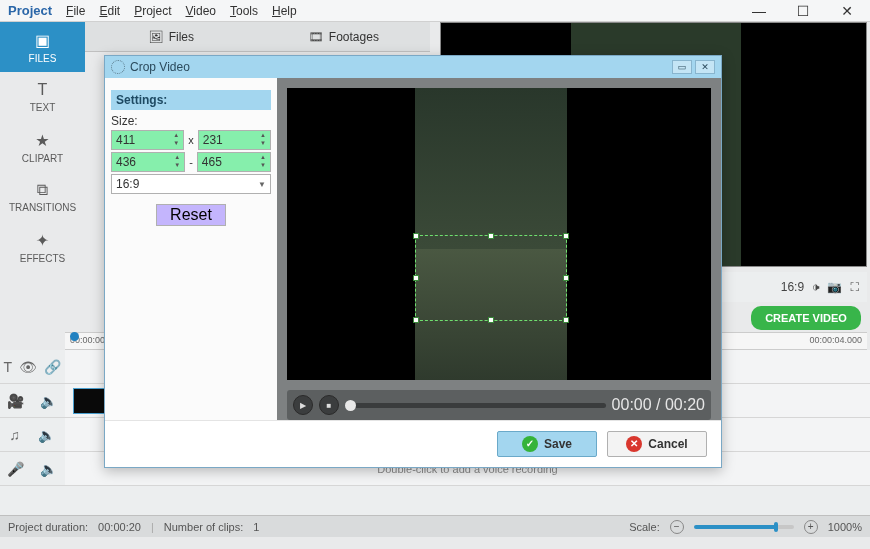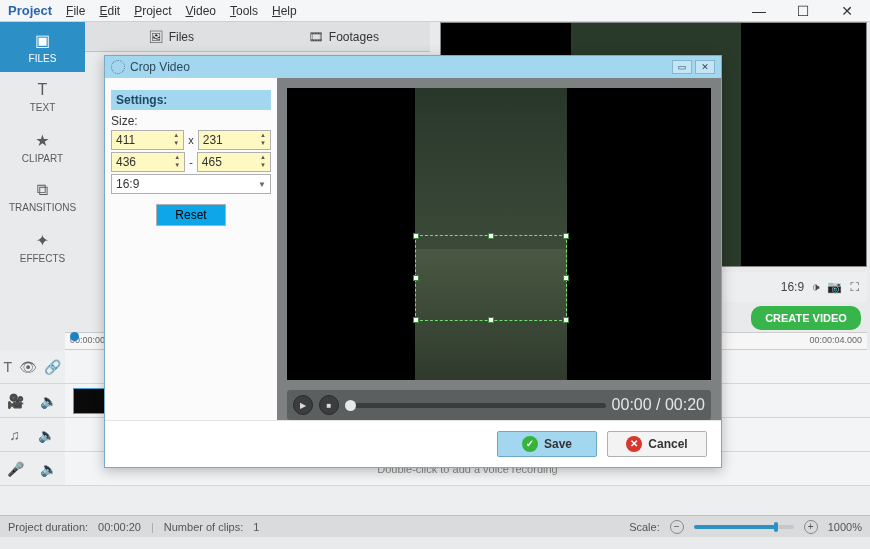--- a/index.html
+++ b/index.html
@@ -54,27 +54,27 @@
   .modal-title { height: 22px; background: #a3d6ef; display: flex; align-items: center; padding: 0 6px; font-size: 12px; color: #2b4a5c; }
   .modal-title .mt-ico { width: 14px; height: 14px; border: 1px dotted #5a7a8a; border-radius: 50%; margin-right: 5px; display: inline-block; }
   .modal-title .spacer { flex: 1; }
   .modal-title .wc { width: 20px; height: 14px; background: #c4e5f5; border: 1px solid #88b5ce; display: flex; align-items: center; justify-content: center; font-size: 9px; margin-left: 3px; cursor: pointer; }
   
   .modal-body { display: flex; height: 342px; }
   .settings-panel { width: 172px; padding: 12px 6px; background: #fbfbfb; }
   .settings-header { background: #a3d6ef; color: #1e4a63; font-weight: bold; padding: 3px 5px; font-size: 12px; margin-bottom: 4px; }
   .setting-label { font-size: 12px; color: #333; margin: 4px 0 2px; }
   .size-row { display: flex; align-items: center; gap: 4px; margin-bottom: 2px; }
-  .spinner { width: 86px; height: 20px; border: 1px solid #b0b0b0; background: #fef9c3; display: flex; align-items: center; padding: 0 2px 0 4px; font-size: 12px; position: relative; }
+  .spinner { width: 86px; height: 20px; border: 1px solid #b0b0b0; background: #86efac; display: flex; align-items: center; padding: 0 2px 0 4px; font-size: 12px; position: relative; }
   .spinner .spin-btns { position: absolute; right: 1px; top: 1px; bottom: 1px; width: 12px; display: flex; flex-direction: column; }
   .spinner .sb { flex: 1; font-size: 6px; line-height: 7px; text-align: center; color: #555; cursor: pointer; }
   .sep-x { font-size: 11px; }
   .aspect-select { width: 100%; height: 20px; border: 1px solid #b0b0b0; background: #fff; display: flex; align-items: center; padding: 0 4px; font-size: 12px; position: relative; }
   .aspect-select::after { content: "▼"; position: absolute; right: 4px; font-size: 8px; color: #666; }
-  .reset-btn { width: 70px; height: 22px; margin: 10px auto 0; display: block; border: 1px solid #b0b0b0; background: #0ea5e9; font-size: 12px; cursor: pointer; }
+  .reset-btn { width: 70px; height: 22px; margin: 10px auto 0; display: block; border: 1px solid #b0b0b0; background: #c4b5fd; font-size: 16px; cursor: pointer; }
   
   .preview-panel { flex: 1; background: #7e8182; padding: 10px 10px 0 10px; display: flex; flex-direction: column; }
   .video-view { flex: 1; background: #000; position: relative; }
   .video-img { position: absolute; left: 128px; top: 0; width: 152px; height: 100%; background: linear-gradient(#29372b 0%, #3b4a38 55%, #4a5842 55%, #2f3a2d 100%); }
   .crop-frame { position: absolute; left: 128px; top: 147px; width: 152px; height: 86px; border: 1px dashed #6fe06f; }
   .crop-handle { position: absolute; width: 6px; height: 6px; background: #fff; border: 1px solid #3a8a3a; }
   .ch-tl{top:-3px;left:-3px}.ch-tm{top:-3px;left:calc(50% - 3px)}.ch-tr{top:-3px;right:-3px}
   .ch-ml{top:calc(50% - 3px);left:-3px}.ch-mr{top:calc(50% - 3px);right:-3px}
   .ch-bl{bottom:-3px;left:-3px}.ch-bm{bottom:-3px;left:calc(50% - 3px)}.ch-br{bottom:-3px;right:-3px}
   

